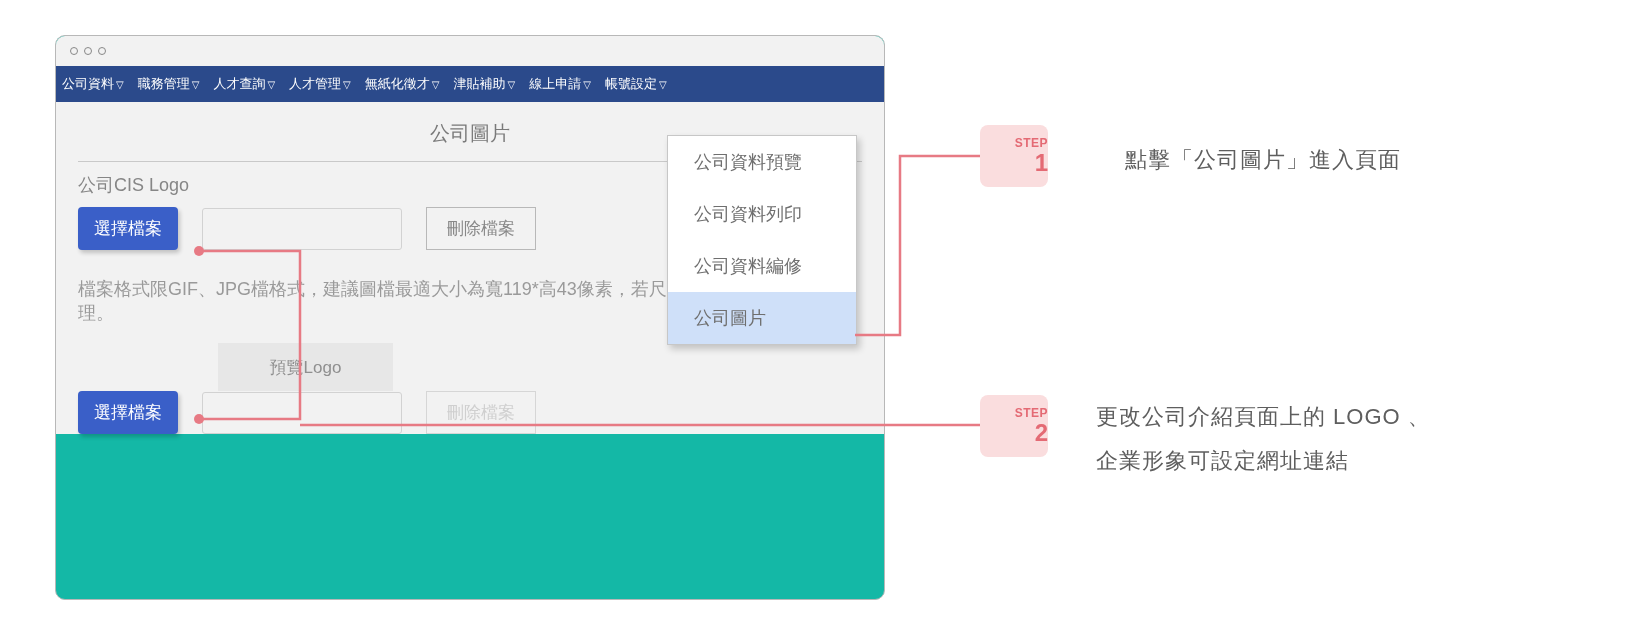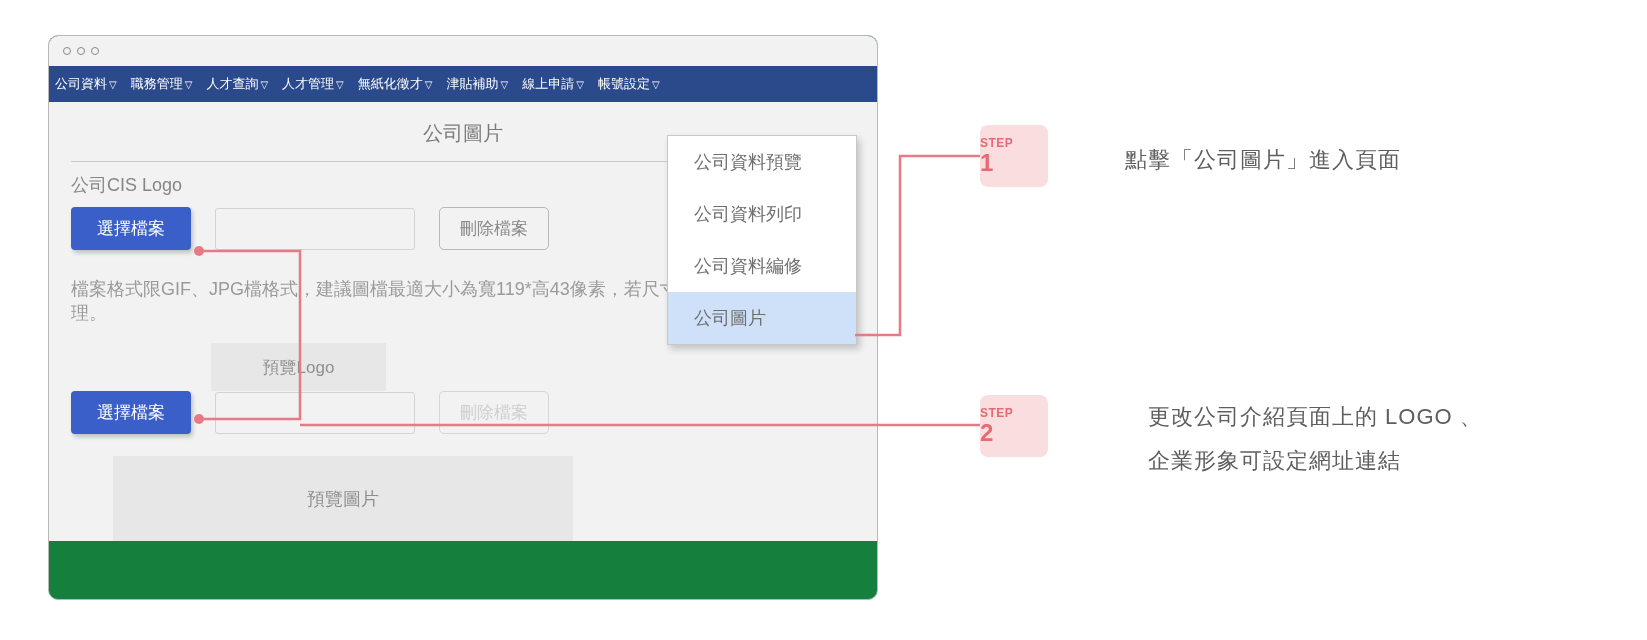--- a/index.html
+++ b/index.html
@@ -5,27 +5,27 @@
   * { box-sizing: border-box; margin: 0; padding: 0; }
   body {
     font-family: "Microsoft JhengHei", "PingFang TC", "Heiti TC", sans-serif;
     background: #fff;
     width: 1647px;
     height: 640px;
     position: relative;
   }
   .browser-window {
     position: absolute;
-    left: 48px;
+    left: 55px;
     top: 35px;
     width: 830px;
     height: 565px;
     border: 1px solid #b8b8b8;
     border-radius: 10px;
-    background: #15803d;
+    background: #14b8a6;
     overflow: hidden;
   }
   .titlebar {
     height: 30px;
     background: #f2f2f2;
     display: flex;
     align-items: center;
     padding-left: 14px;
     gap: 6px;
   }
@@ -71,30 +71,30 @@
   .row {
     display: flex;
     align-items: center;
     gap: 24px;
   }
   .btn-primary {
     background: #3a5fc8;
     color: #fff;
     border: none;
     border-radius: 4px;
-    padding: 10px 26px;
+    padding: 10px 16px;
     font-size: 17px;
     box-shadow: 2px 3px 4px rgba(0,0,0,0.2);
     cursor: pointer;
   }
   .btn-outline {
     background: transparent;
     color: #888;
     border: 1.5px solid #b8b8b8;
-    border-radius: 5px;
+    border-radius: 0;
     padding: 9px 20px;
     font-size: 17px;
     cursor: pointer;
   }
   .btn-outline.ghost {
     color: #cfcfcf;
     border-color: #d6d6d6;
   }
   .file-slot {
     width: 200px;
@@ -153,39 +153,39 @@
 
   
   .step-badge {
     position: absolute;
     width: 68px;
     height: 62px;
     background: #faddde;
     border-radius: 8px;
     display: flex;
     flex-direction: column;
-    align-items: flex-start;
+    align-items: flex-end;
     justify-content: center;
   }
   .step-label { font-size: 12px; color: #e46a74; letter-spacing: 0.5px; font-weight: 600; }
   .step-num   { font-size: 24px; color: #e46a74; font-weight: 700; line-height: 1.1; }
 
   #step1 { left: 980px; top: 125px; }
   #step2 { left: 980px; top: 395px; }
 
   
   .caption {
     position: absolute;
     font-size: 22px;
     color: #5e5e5e;
     line-height: 2.0;
     letter-spacing: 1px;
   }
   #cap1 { left: 1125px; top: 138px; }
-  #cap2 { left: 1148px; top: 395px; }
+  #cap2 { left: 1096px; top: 395px; }
 
   
   svg.overlay {
     position: absolute;
     left: 0; top: 0;
     width: 1647px; height: 640px;
     pointer-events: none;
   }
 </style>
 </head>
@@ -243,21 +243,20 @@
       <button class="btn-outline">刪除檔案</button>
     </div>
     <div class="hint-text">檔案格式限GIF、JPG檔格式，建議圖檔最適大小為寬119*高43像素，若尺寸過大，系統將壓縮處理。</div>
     <div class="preview-box-sm">預覽Logo</div>
 
     <div class="row">
       <button class="btn-primary">選擇檔案</button>
       <div class="file-slot"></div>
       <button class="btn-outline ghost">刪除檔案</button>
     </div>
-    <div class="preview-box-lg">預覽圖片</div>
   </div>
 </div>
 
 <div class="dropdown">
   <div class="dd-item">公司資料預覽</div>
   <div class="dd-item">公司資料列印</div>
   <div class="dd-item">公司資料編修</div>
   <div class="dd-item selected">公司圖片</div>
 </div>
 

